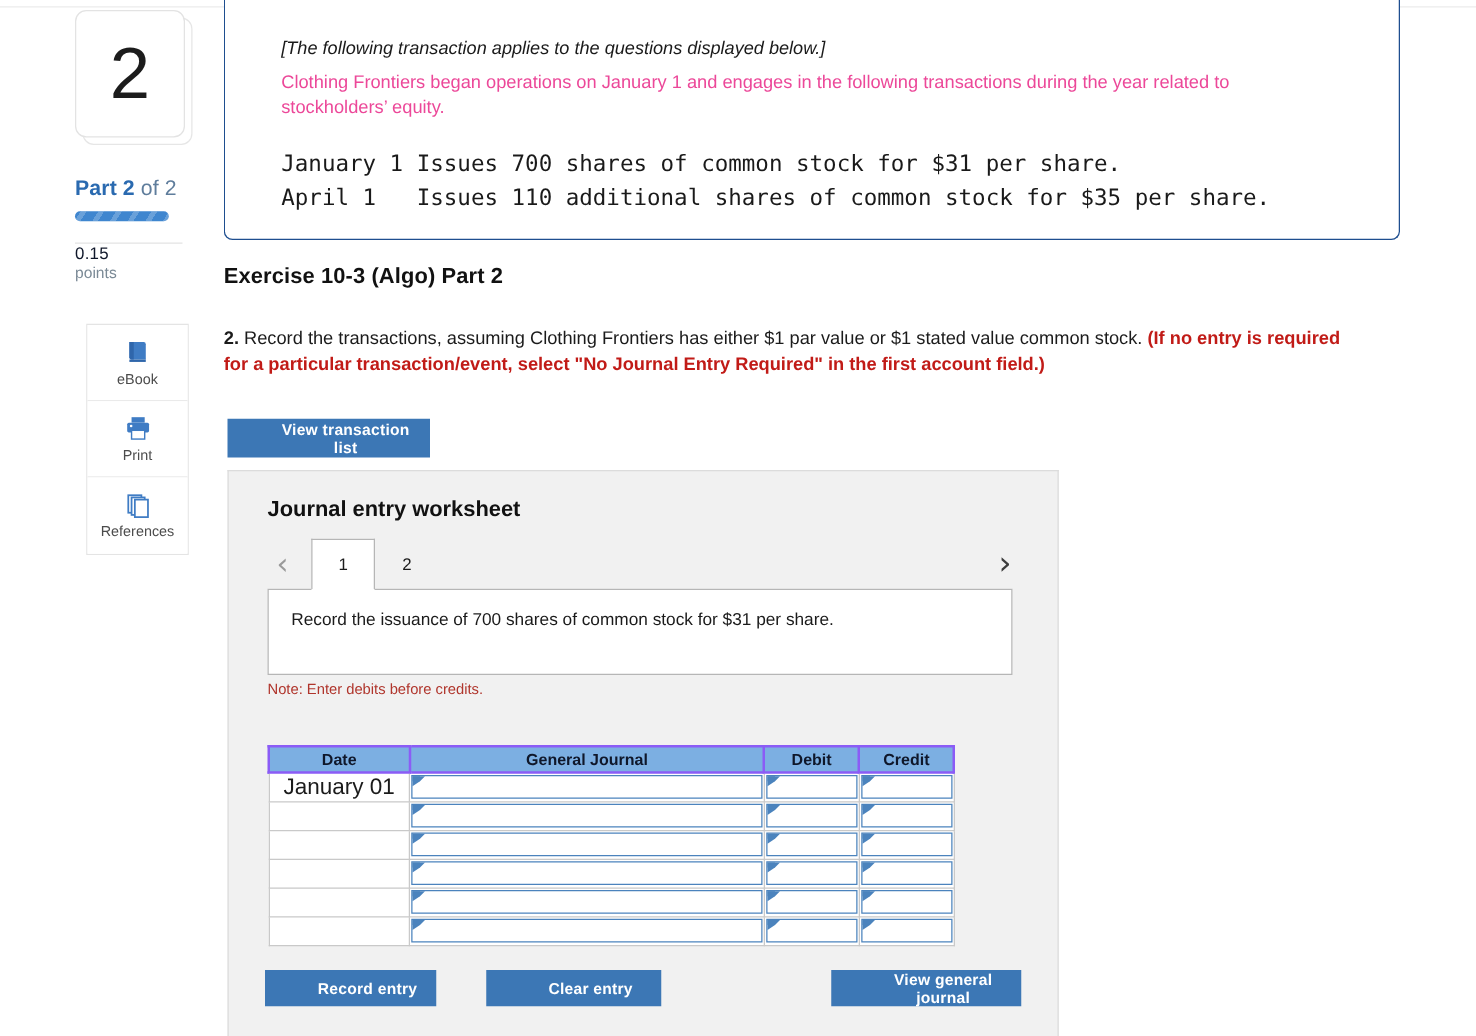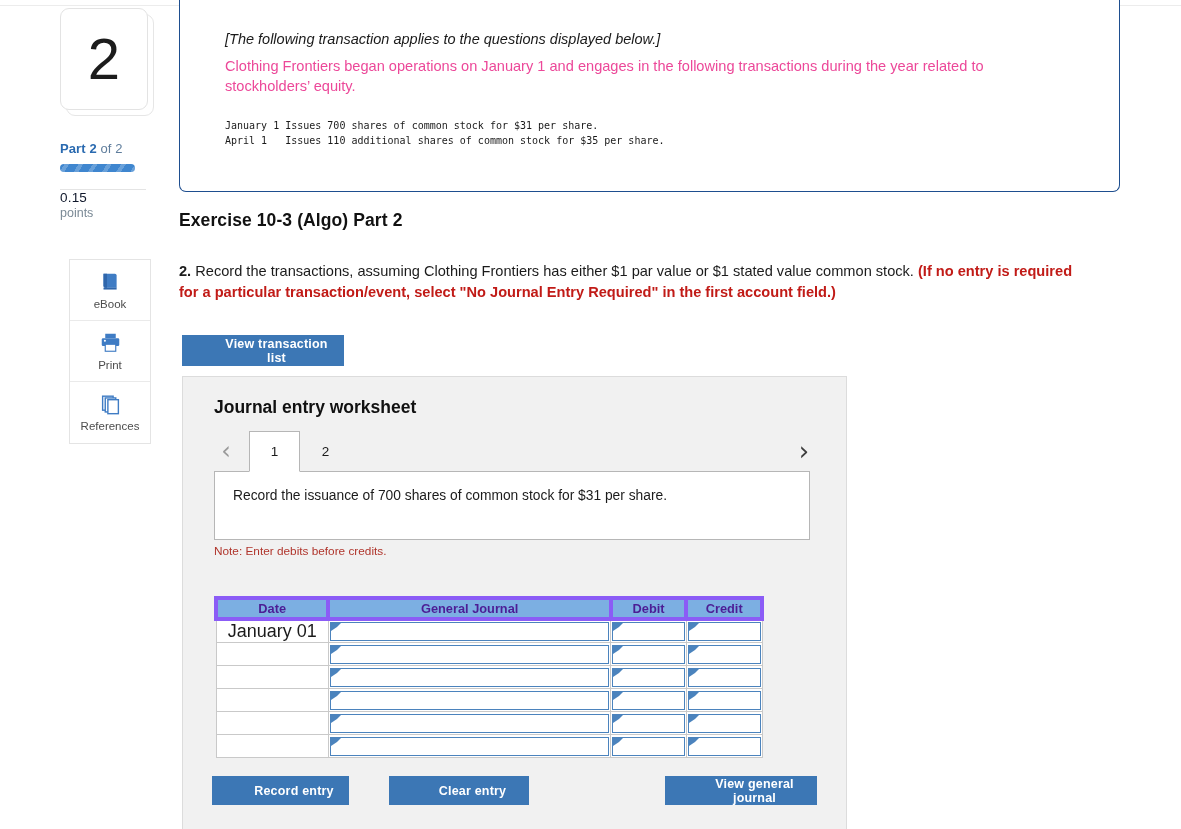--- a/index.html
+++ b/index.html
@@ -53,21 +53,21 @@
   .qcard-num {
     font-size: 58px;
     font-weight: 400;
     color: #1c1c1c;
     line-height: 1;
     font-family: "Liberation Sans", sans-serif;
   }
 
   .part-line {
     margin-top: 25px;
-    font-size: 13px;
+    font-size: 17px;
     color: #5f7d9c;
     letter-spacing: .1px;
   }
   .part-line .strong { font-weight: bold; color: #2a6ab0; }
 
   .progress-track {
     margin-top: 8px;
     width: 75px; height: 8px;
     border-radius: 5px;
     background: #3f86cf;
@@ -150,21 +150,21 @@
   .info-para {
     margin-top: 6px;
     font-size: 14.6px;
     color: #ec4899;
     line-height: 1.42;
     max-width: 835px;
   }
   .info-mono {
     margin-top: 21px;
     font-family: "DejaVu Sans Mono", "Liberation Mono", monospace;
-    font-size: 10px;
+    font-size: 18px;
     color: #1a1a1a;
     line-height: 1.52;
     white-space: pre;
   }
 
   
   #main { position: absolute; left: 179px; top: 210px; width: 960px; }
 
   .ex-title {
     font-size: 17.5px;
@@ -281,24 +281,24 @@
   
   #journal-table {
     position: absolute;
     left: 31px; top: 219px;
     width: 550px;
     border-collapse: collapse;
     border: 1px solid #c9c9c9;
   }
   #journal-table th {
     background: #7cafe2;
-    border: 4px solid #8b5cf6;
+    border: 2px solid #8b5cf6;
     font-size: 12.8px;
     font-weight: bold;
-    color: #4c1d95;
+    color: #0f172a;
     height: 21px;
     padding: 0;
   }
   #journal-table td {
     border: 1px solid #c9c9c9;
     background: #ffffff;
     padding: 0;
     height: 23px;
   }
   .col-date  { width: 113px; }

